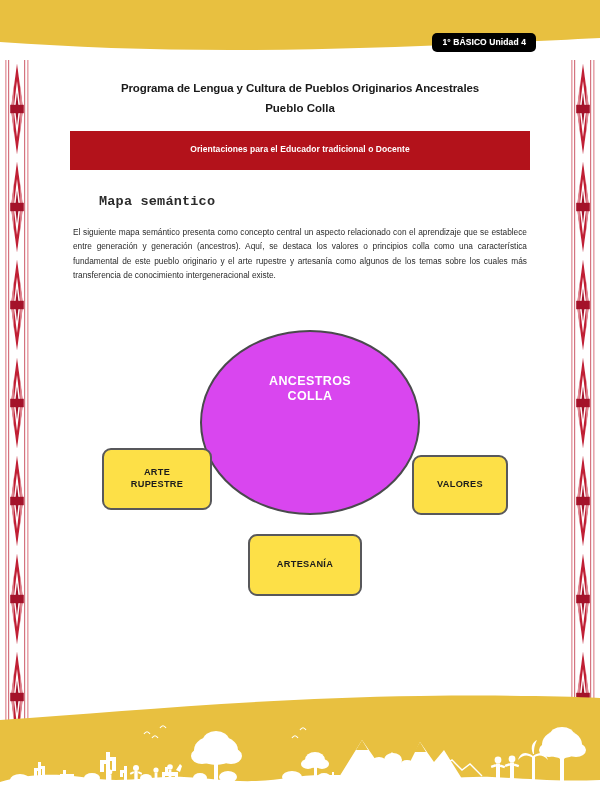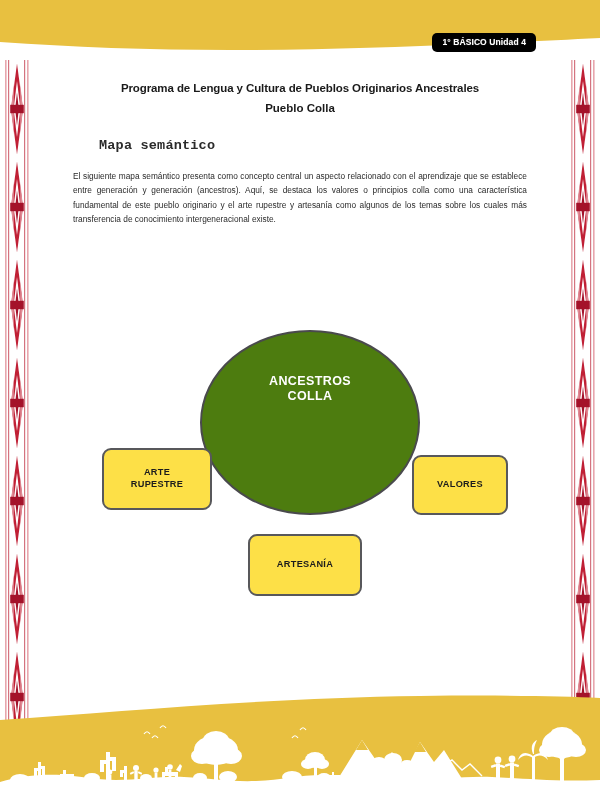--- a/index.html
+++ b/index.html
@@ -112,21 +112,21 @@
     position: absolute;
     top: 325px; left: 0;
     width: 600px; height: 250px;
     z-index: 5;
   }
 
   .circle {
     position: absolute;
     left: 200px; top: 5px;
     width: 220px; height: 185px;
-    background: #4d7c0f;
+    background: #d946ef;
     border: 2px solid #4a4a4d;
     border-radius: 50%;
     z-index: 1;
   }
   .circle-label {
     position: absolute;
     top: 42px;
     width: 100%;
     text-align: center;
     color: #ffffff;
@@ -196,20 +196,21 @@
     <rect width="26" height="100" fill="url(#weaveL)"></rect>
   </svg>
 
   <svg class="side-border right" viewBox="0 0 26 100" preserveAspectRatio="none">
     <rect width="26" height="100" fill="url(#weaveL)"></rect>
   </svg>
 
   <div class="content">
     <div class="doc-title">Programa de Lengua y Cultura de Pueblos Originarios Ancestrales</div>
     <div class="doc-subtitle">Pueblo Colla</div>
+    <div class="red-banner">Orientaciones para el Educador tradicional o Docente</div>
     <div class="section-heading">Mapa semántico</div>
     <div class="body-text">El siguiente mapa semántico presenta como concepto central un aspecto relacionado con el aprendizaje que se establece entre generación y generación (ancestros). Aquí, se destaca los valores o principios colla como una característica fundamental de este pueblo originario y el arte rupestre y artesanía como algunos de los temas sobre los cuales más transferencia de conocimiento intergeneracional existe.</div>
   </div>
 
   <div class="diagram">
 
     <div class="circle">
       <div class="circle-label">
         <span>ANCESTROS</span><br>
         <span>COLLA</span>

